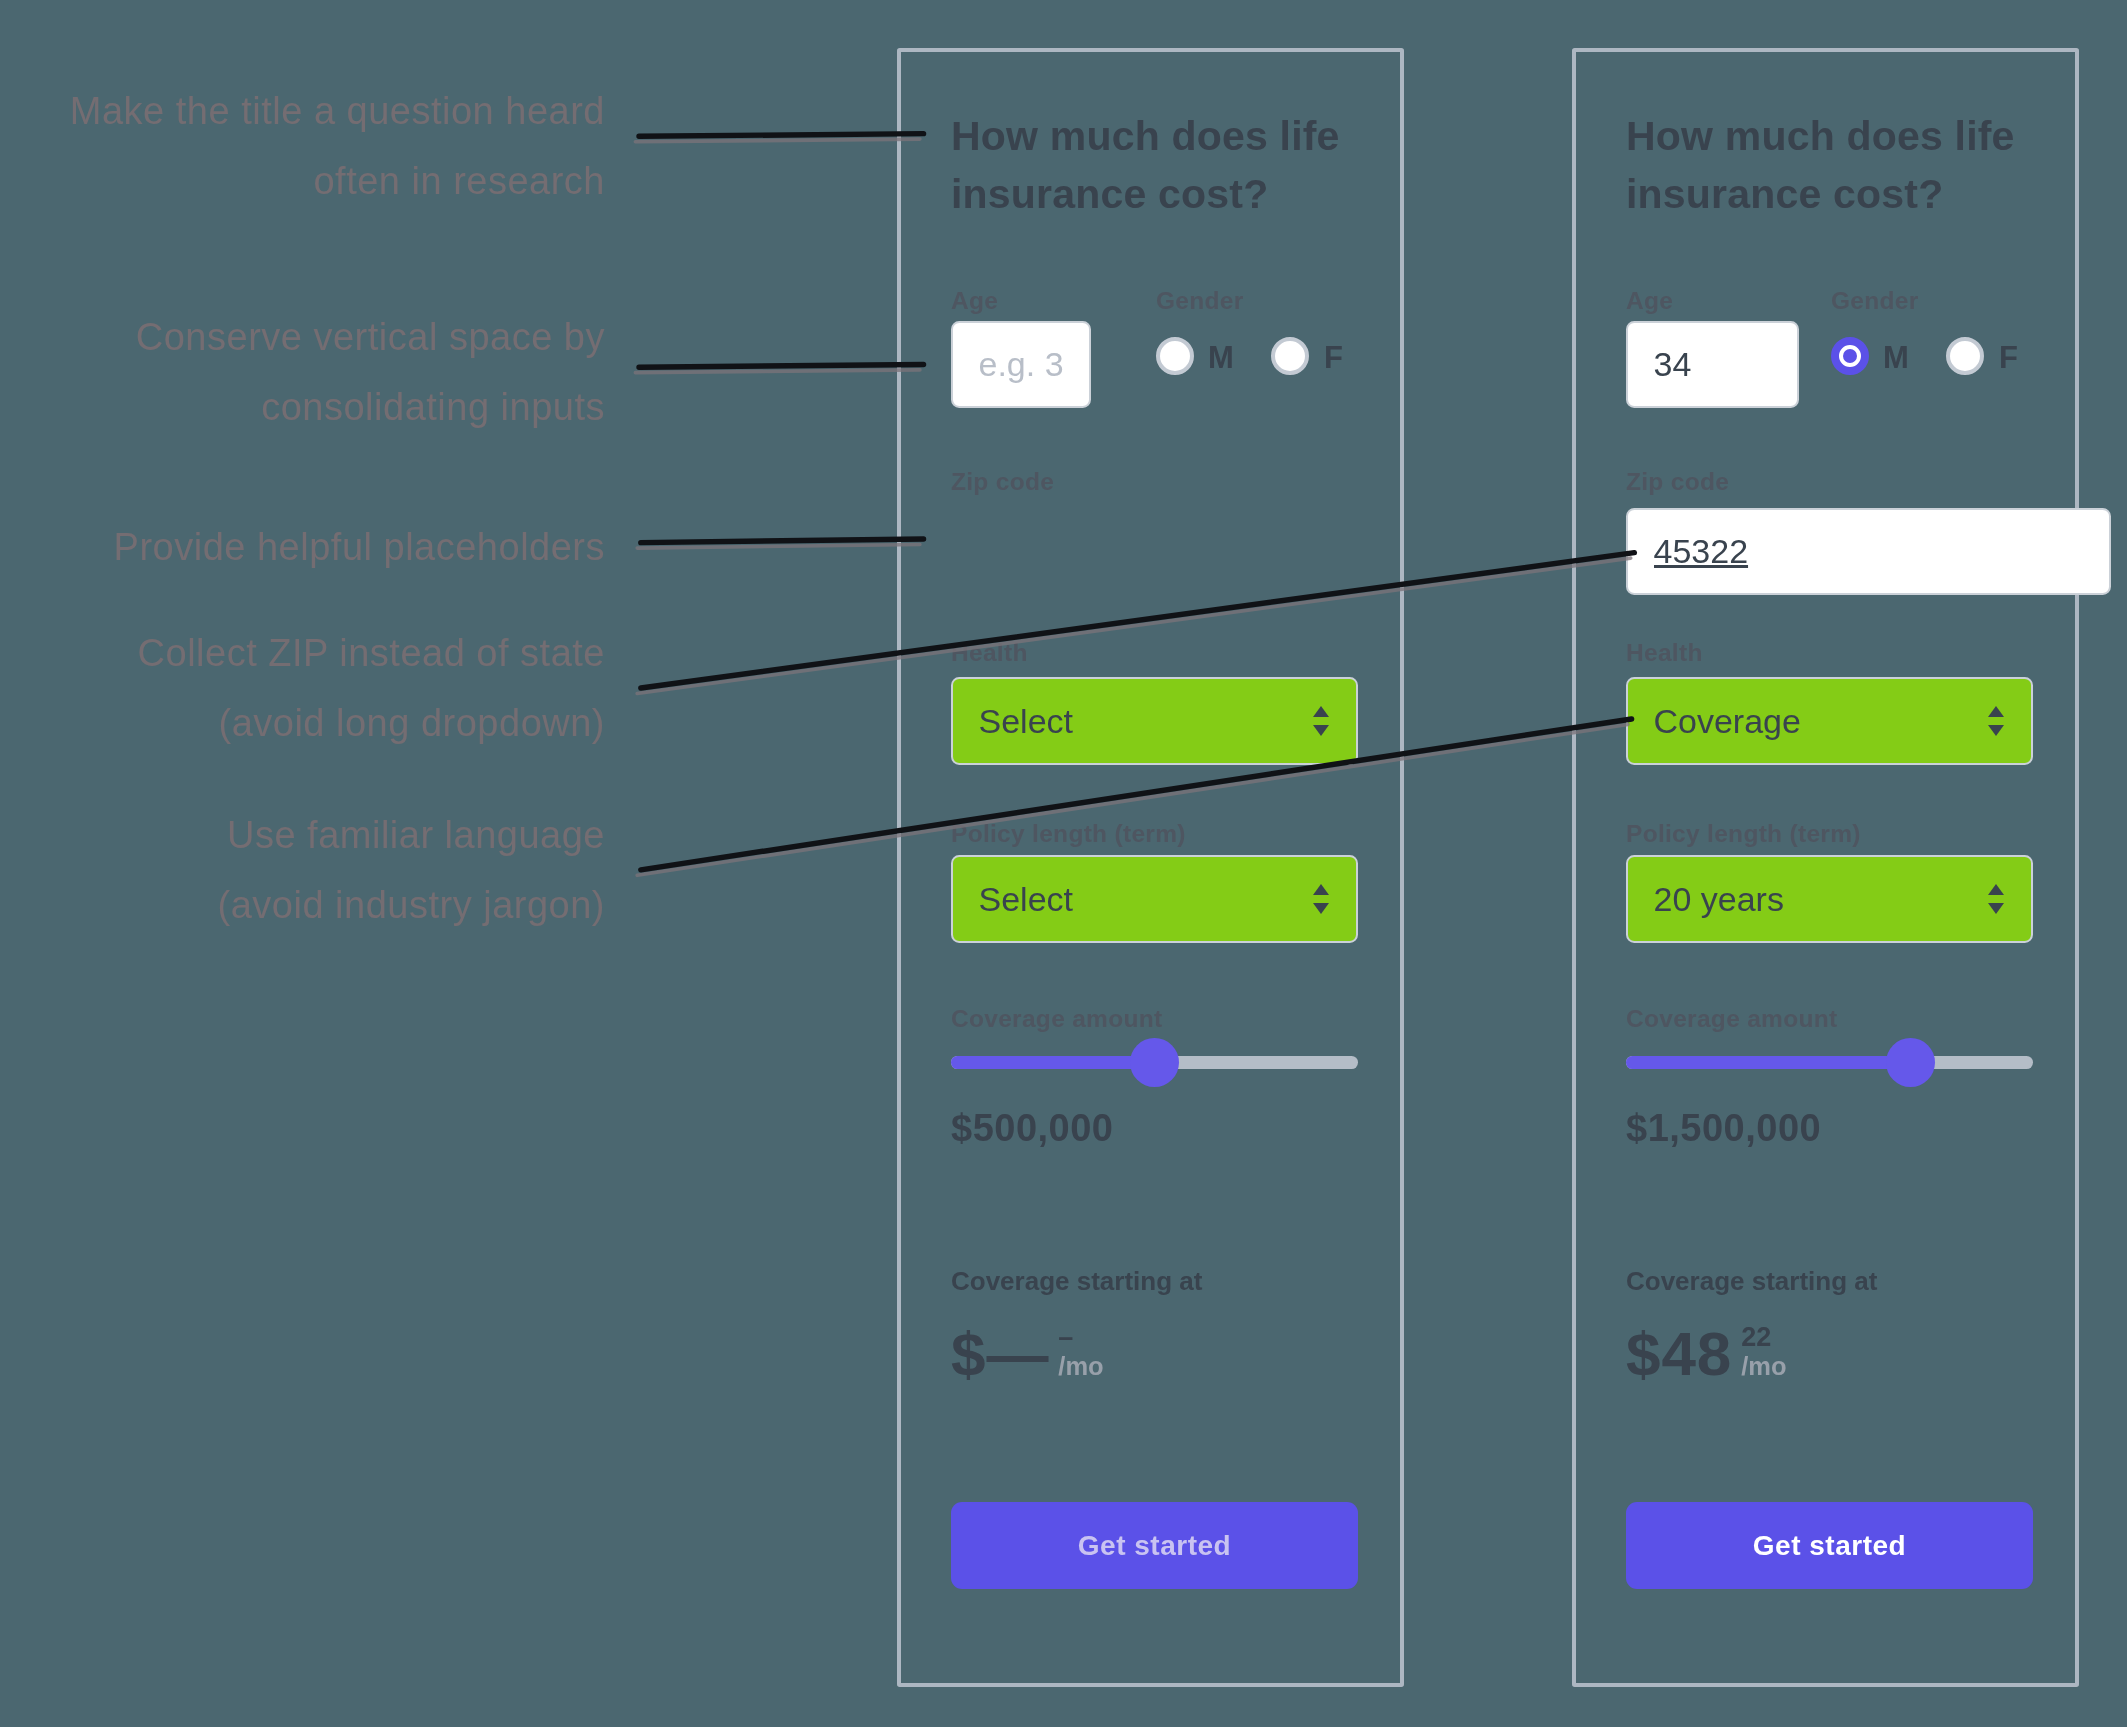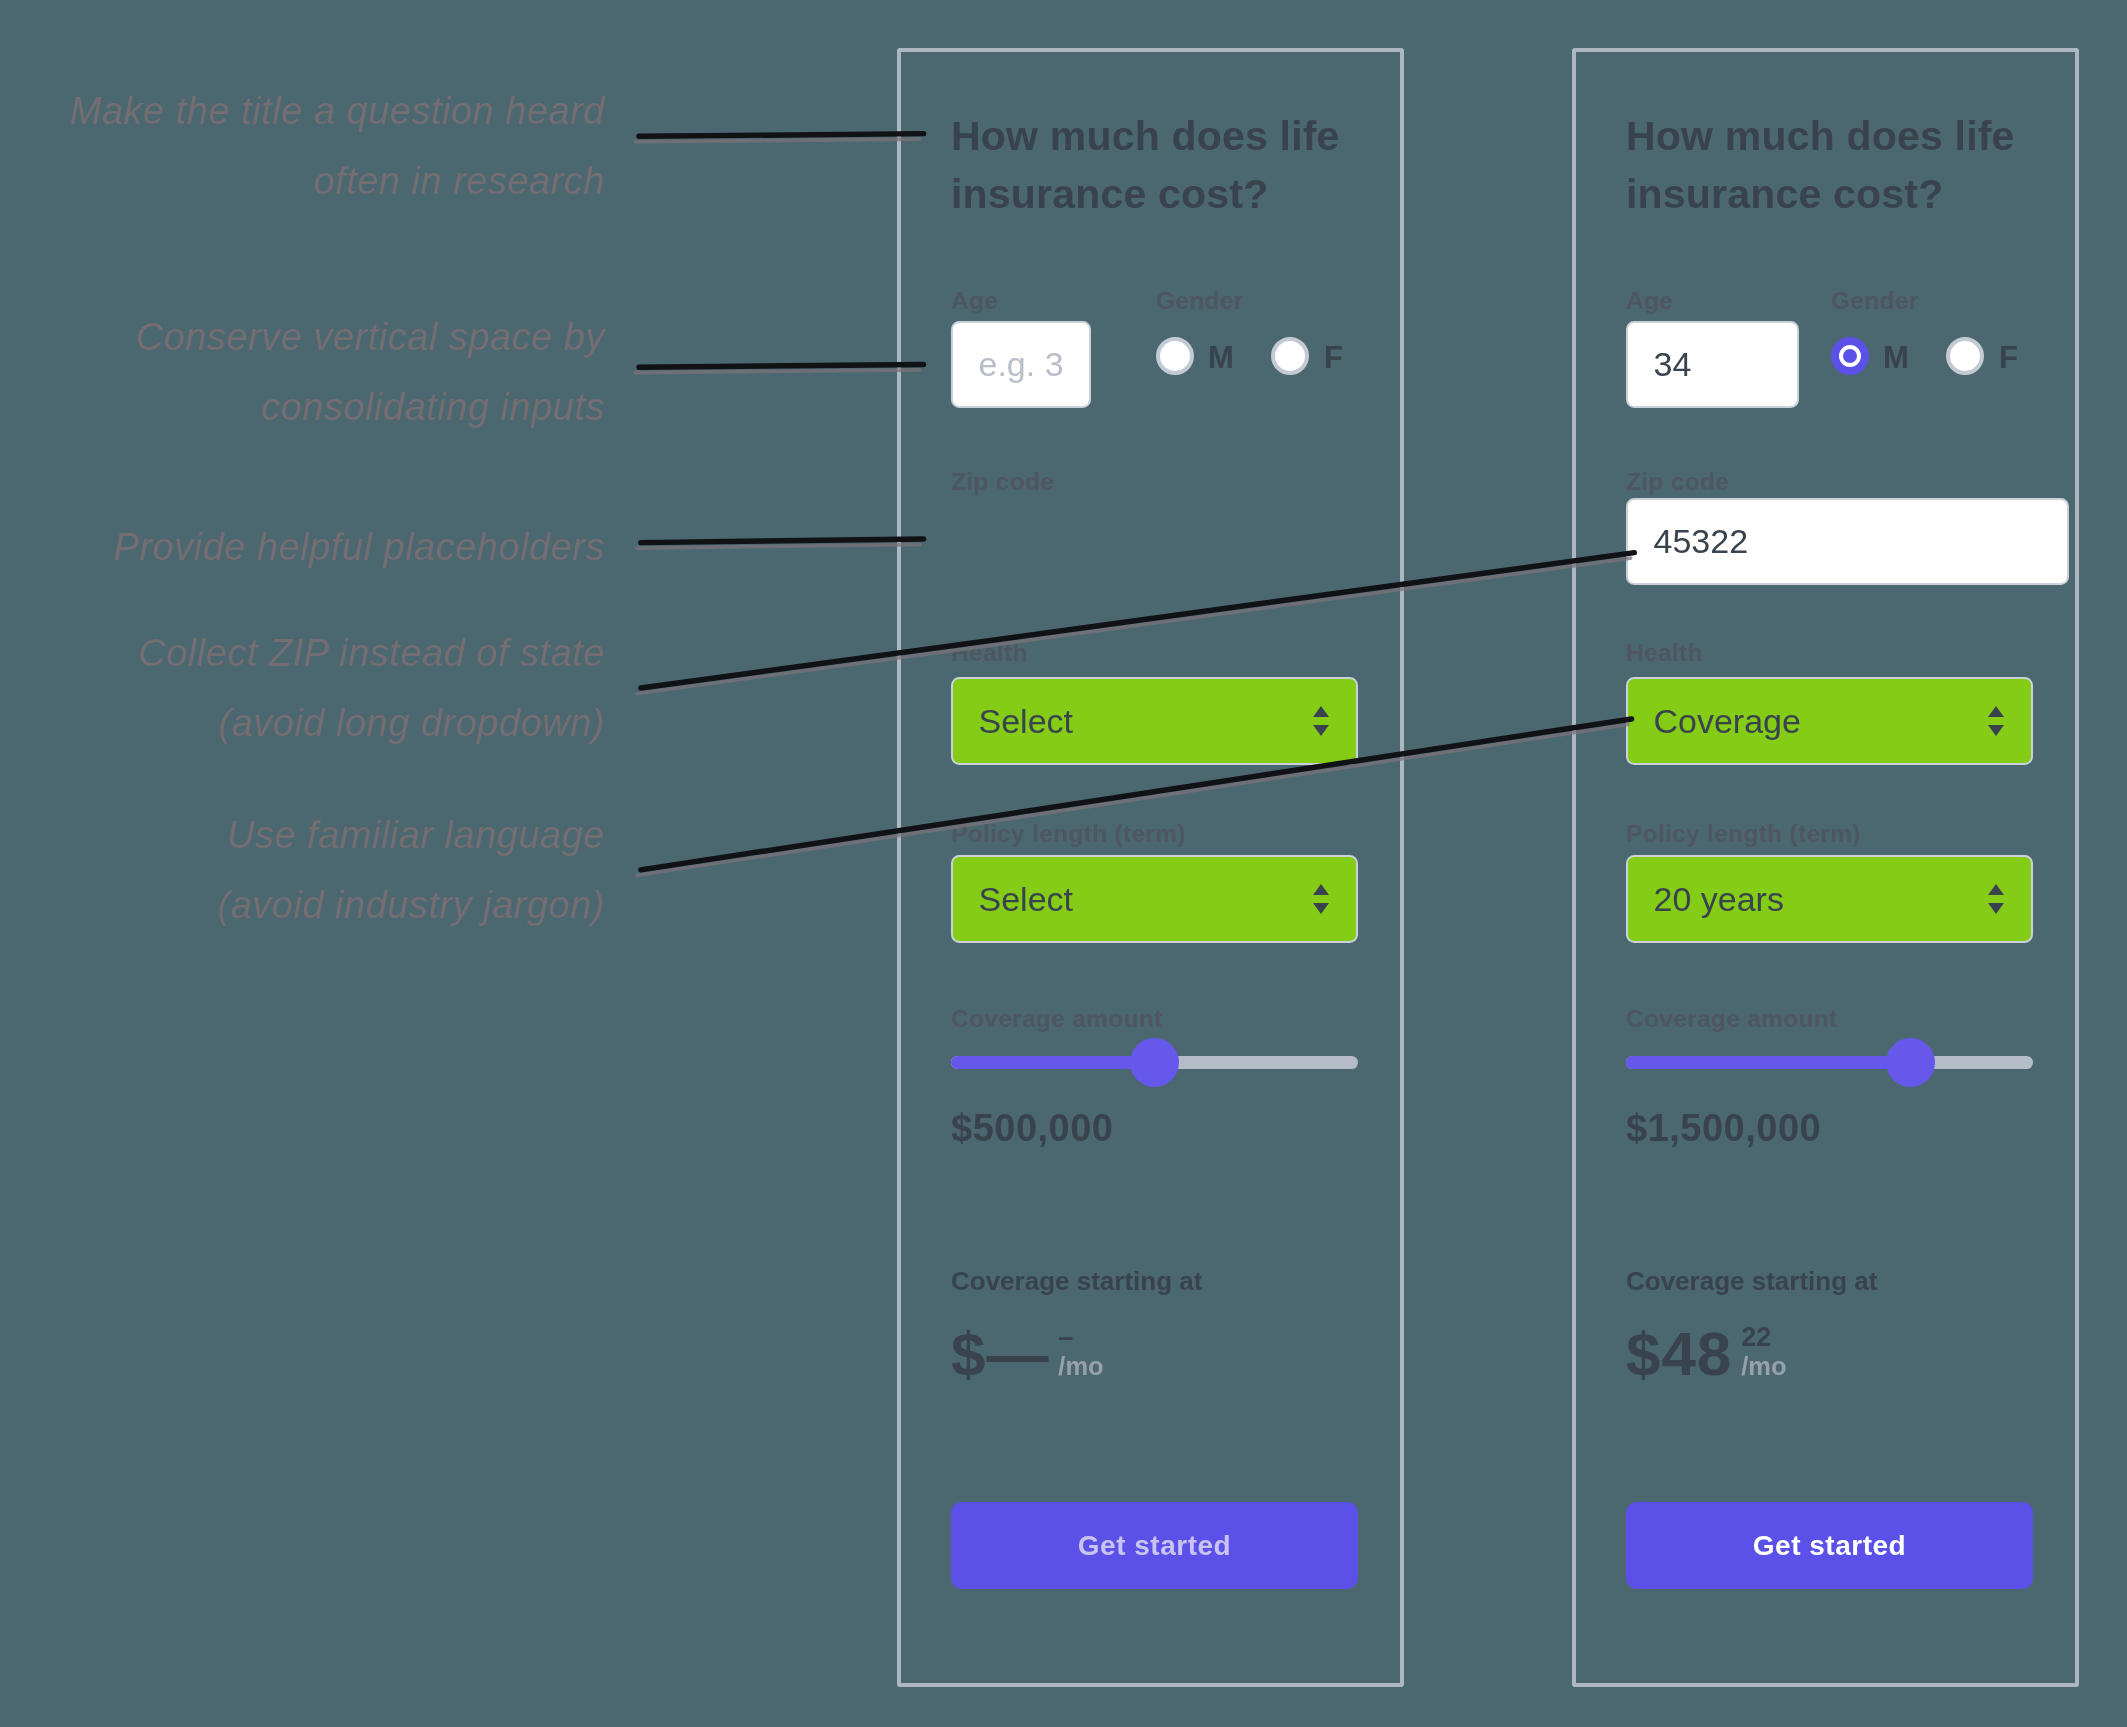--- a/index.html
+++ b/index.html
@@ -2,21 +2,21 @@
 <html style="--bg: #4b6770; --accent: #5b51e8; --accent2: #6558ea; --card-border: #adb7c2; --ink: #39434e; --label: #4e5661; --annotation: #746d72; --input-border: #cbd1d8; --placeholder: #b8bec8; --track: #b4bdc7; --mo: #98a0aa; --line: #101216;font-size:14.5px"><head>
 <meta charset="utf-8">
 <style>
   html,body{margin:0;padding:0;background:#4b6770;}
   #canvas{position:relative;width:2127px;height:1727px;background:var(--bg,#4b6770);
           font-family:"Liberation Sans", sans-serif;overflow:hidden;}
 
   
   .ann{position:absolute;left:0;width:605px;text-align:right;color:var(--annotation,#746d72);
        font-size:38px;line-height:70px;white-space:nowrap;letter-spacing:0.5px;}
-  .ann div{white-space:nowrap;font-style:italic;}
+  .ann div{white-space:nowrap;}
 
   
   #connectors{position:absolute;left:0;top:0;z-index:5;pointer-events:none;}
 
   
   .card{position:absolute;top:48px;width:507px;height:1639px;border:4.5px solid var(--card-border,#adb7c2);
         border-radius:2.7px;box-sizing:border-box;}
   .card .content{position:absolute;left:50px;top:0;width:407px;height:100%;}
 
   .title{position:absolute;top:55px;left:0;color:var(--ink,#39434e);font-size:41px;font-weight:bold;
@@ -165,21 +165,21 @@
       <input class="text-input" style="top: 269px; left: 0px; width: 173px;" value="34">
 
       <div class="radio-row" style="top:285px;left:0;width:407px;height:38px">
         <span class="radio on" style="left:205px"></span>
         <span class="radio-label" style="left:257px">M</span>
         <span class="radio" style="left:320px"></span>
         <span class="radio-label" style="left:373px">F</span>
       </div>
 
       <div class="field-label" style="top:416px;left:0">Zip code</div>
-      <input class="text-input" style="top: 446px; left: 0px; width: 443px;" value="45322">
+      <input class="text-input" style="top: 456px; left: 0px; width: 485px; text-decoration: underline;" value="45322">
 
       <div class="field-label" style="top:587px;left:0">Health</div>
       <div class="select" style="top:625px">
         <span>Coverage</span>
         <span class="arrows">
             <i class="up"></i>
             <i class="dn"></i>
           </span>
       </div>
 

